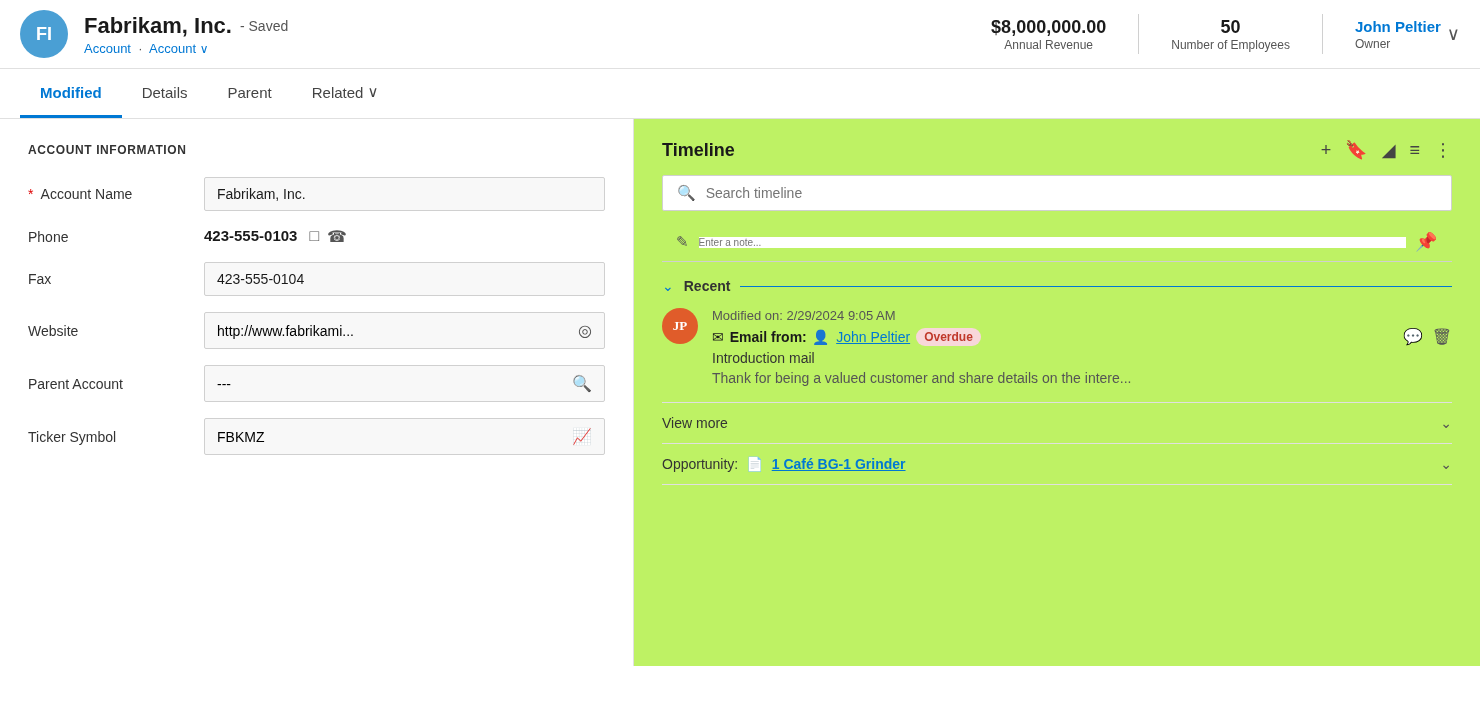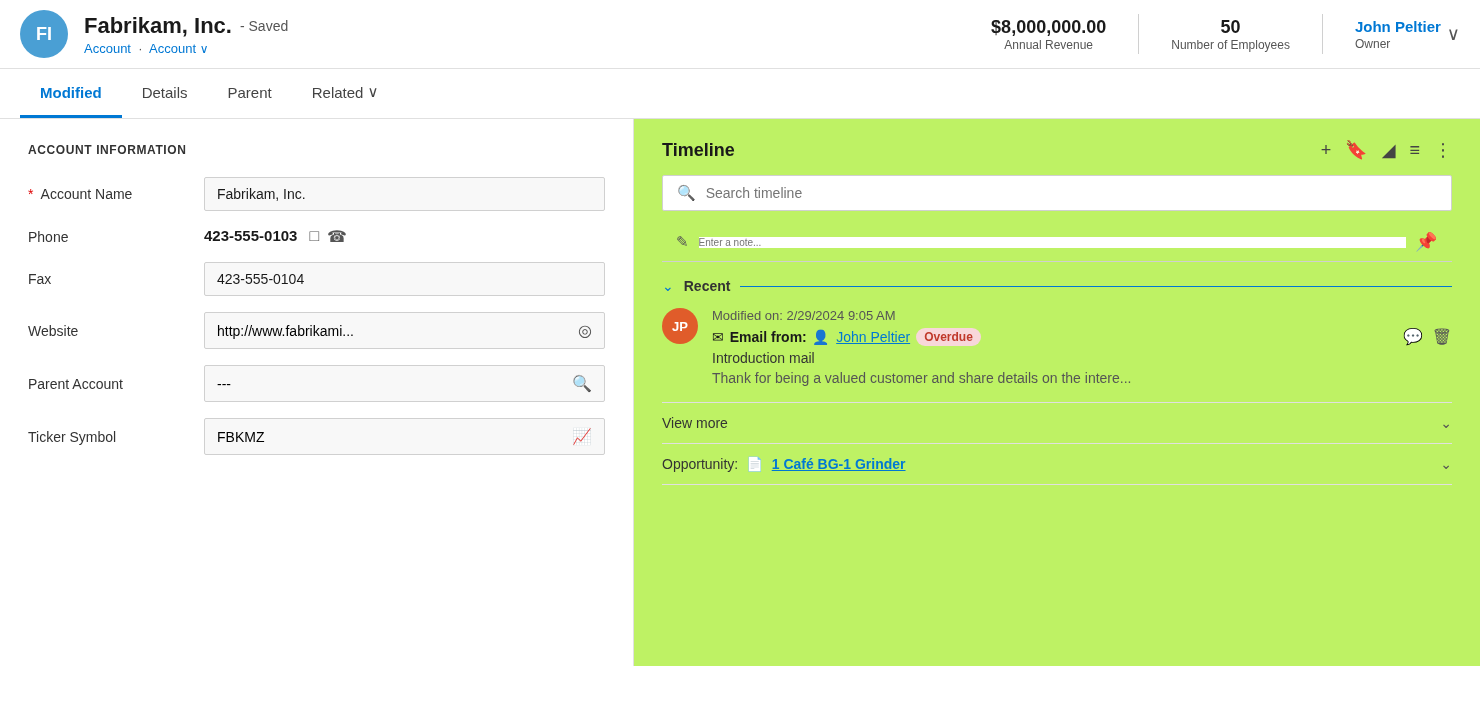--- a/index.html
+++ b/index.html
@@ -186,20 +186,21 @@
       margin-bottom: 16px;
     }
     .tl-avatar {
       width: 36px; height: 36px;
       border-radius: 50%;
       background: #e05c2a;
       color: #fff;
       display: flex; align-items: center; justify-content: center;
       font-weight: 700; font-size: 13px;
       flex-shrink: 0;
+      font-family: Liberation Serif, serif;
     }
     .tl-content { flex: 1; }
     .tl-date { font-size: 13px; color: #555; margin-bottom: 4px; }
     .tl-email-row {
       display: flex; align-items: center; gap: 6px; margin-bottom: 4px;
     }
     .tl-email-label { font-size: 14px; font-weight: 600; }
     .tl-person-link { color: #0078d4; text-decoration: underline; cursor: pointer; }
     .overdue-badge {
       background: #f8d7da; color: #c0392b;

